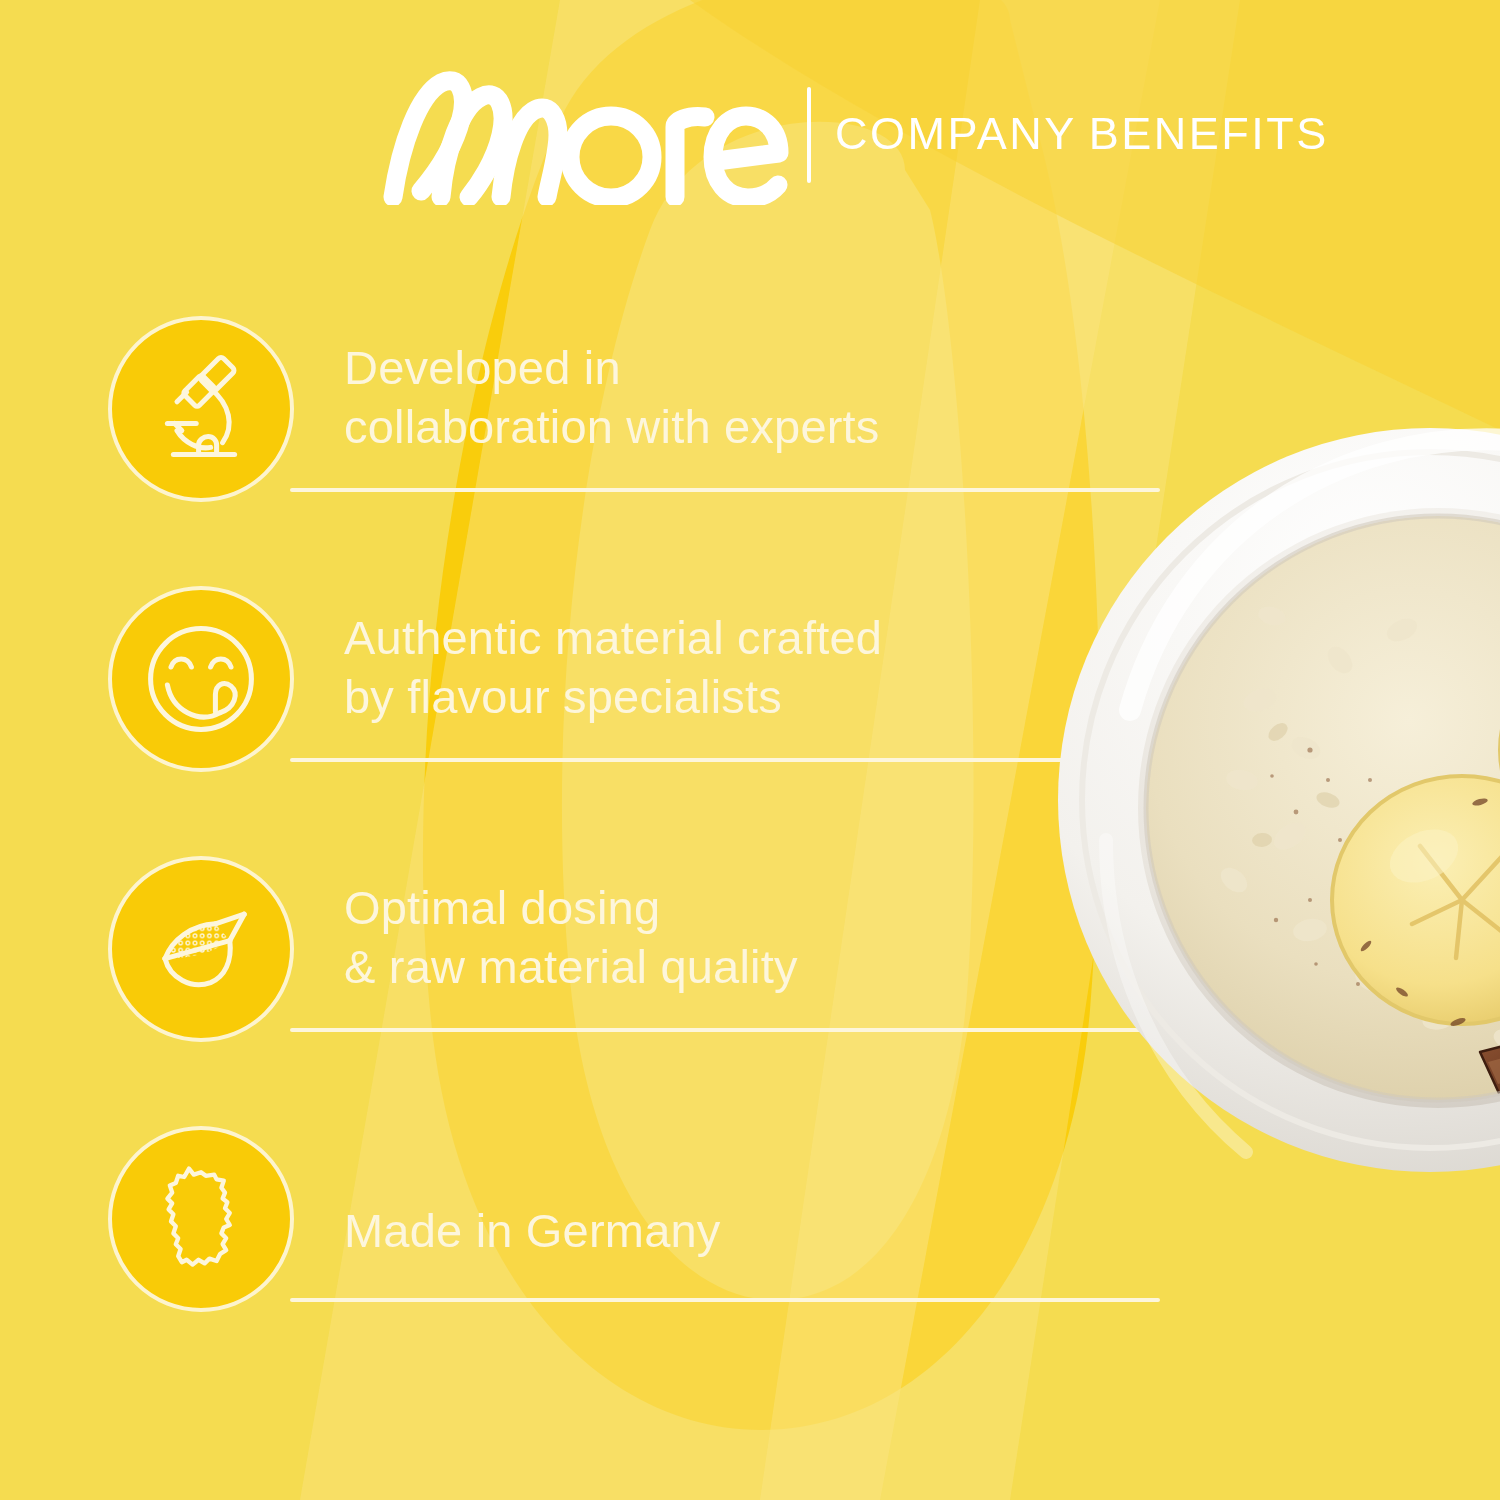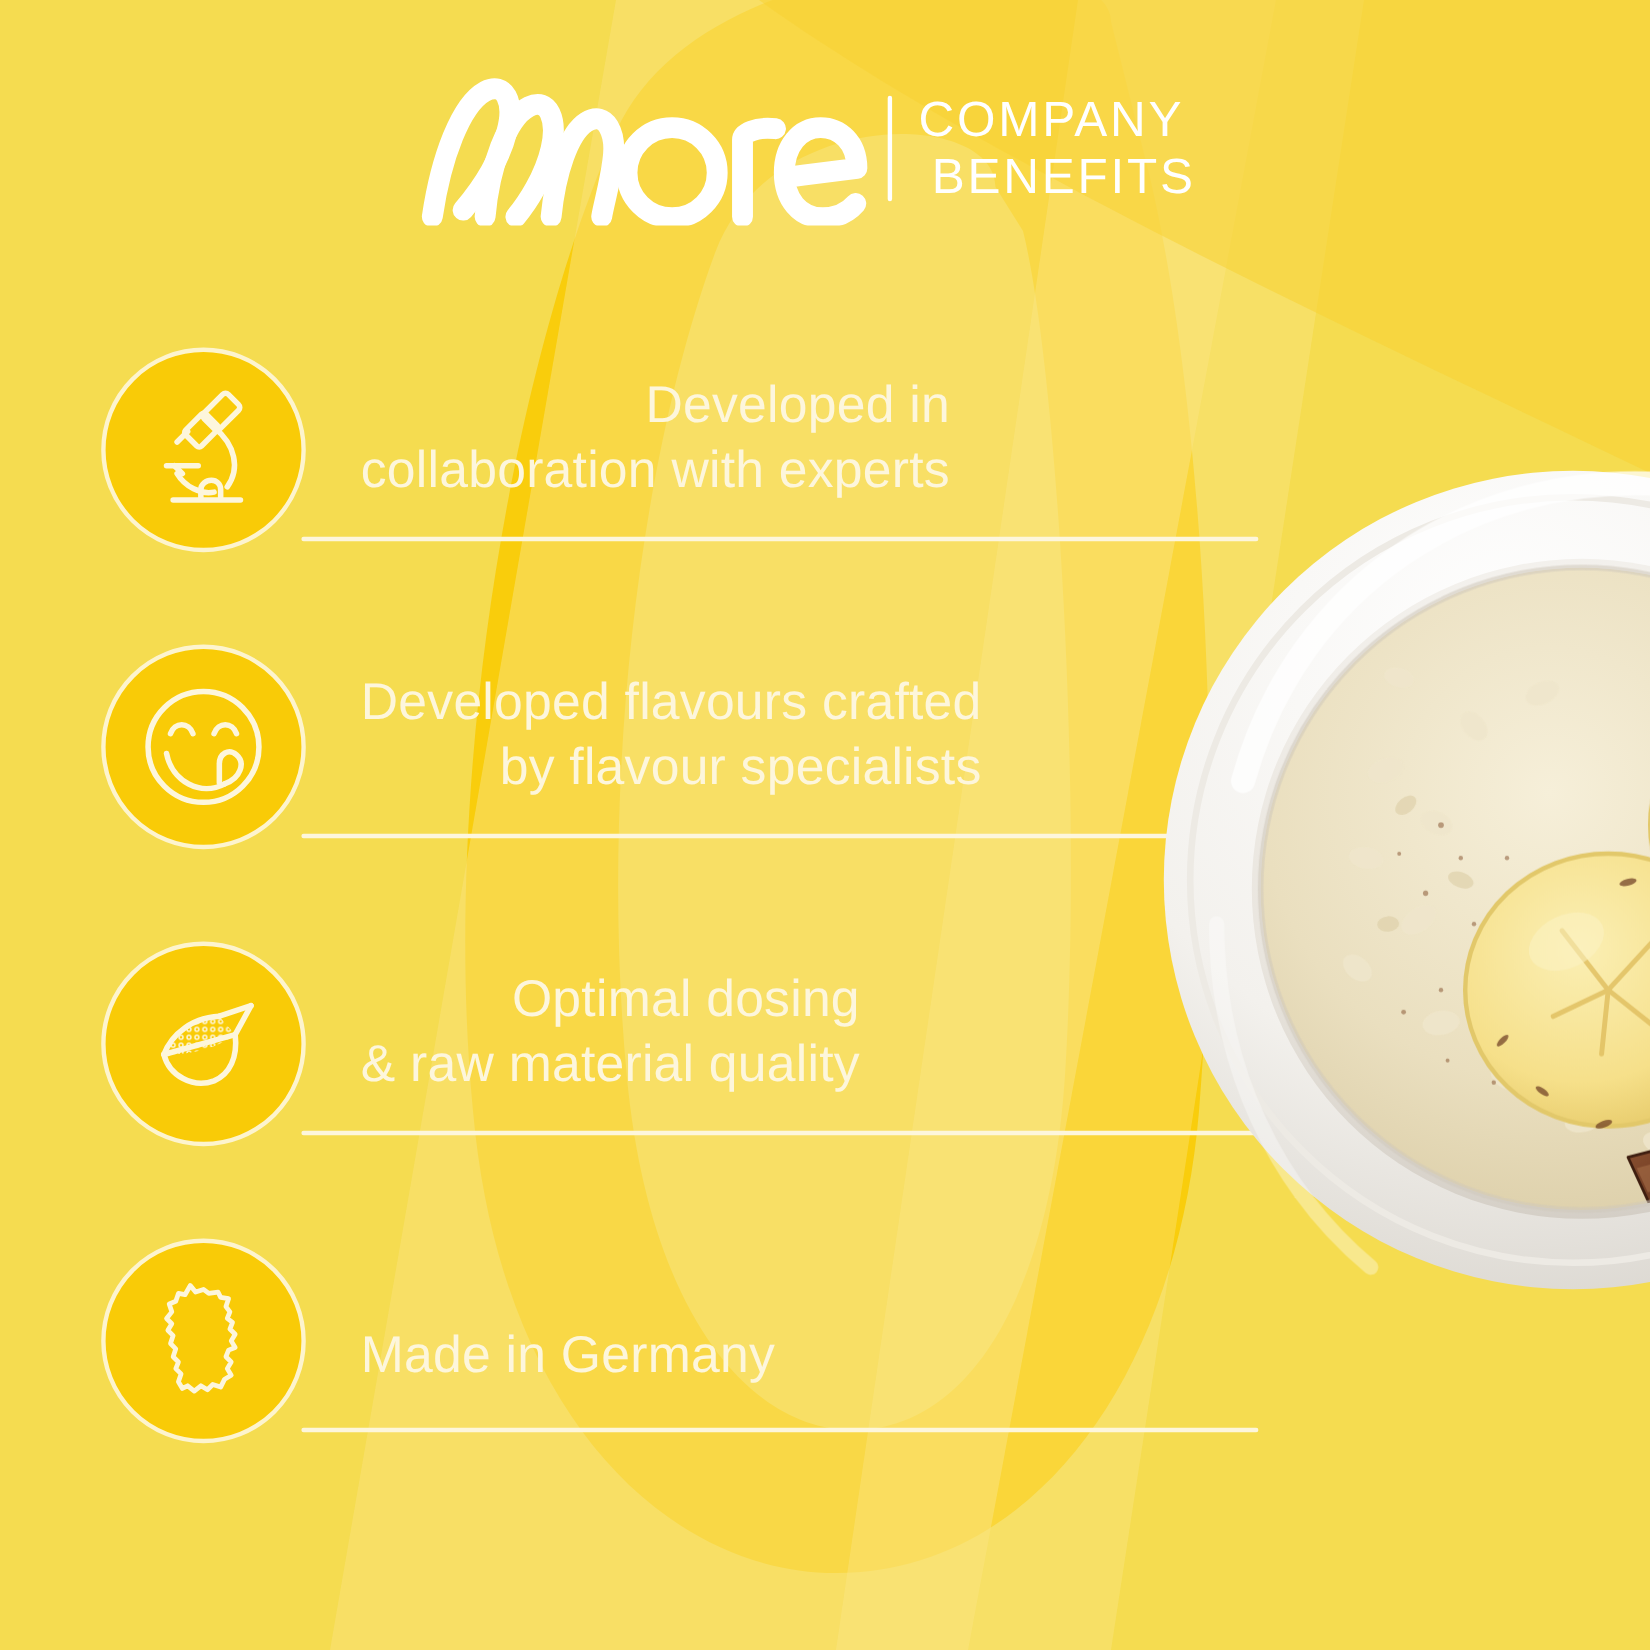--- a/index.html
+++ b/index.html
@@ -31,42 +31,41 @@
   }
   .logo-mark { width:420px; height:140px; flex:0 0 auto; }
   .logo-divider {
     width:4px; height:96px;
     background:#FFFFFF;
     margin:0 24px 0 12px;
     flex:0 0 auto;
     border-radius:2px;
   }
   .logo-text {
-    display:flex; flex-direction:column;
+    display:flex; 
     justify-content:center;
     color:#FFFFFF;
     letter-spacing:2.5px;
     line-height:1.12;
   }
   .logo-text span {
     font-size:45px;
     font-weight:400;
     white-space:nowrap;
   }
   .logo-text .line2 { text-align:right;margin-left:12px; }
 
   
   .benefits { position:absolute; left:0; top:0; width:1180px; height:1500px; }
 
   .benefit {
     position:absolute;
-    left:92px;
+    left:108px;
     width:1060px;
     height:200px;
-    text-align:right;
   }
   .benefit .badge {
     position:absolute;
     left:0; top:0;
     width:186px; height:186px;
     border:4px solid #FDF4CE;
     border-radius:50%;
     background:#F9CB07;
     display:flex; align-items:center; justify-content:center;
   }
@@ -215,21 +214,21 @@
             <circle cx="50" cy="50" r="42"></circle>
             <path d="M25 40 C28 31 39 31 42 40"></path>
             <path d="M58 40 C61 31 72 31 75 40"></path>
 
             <path d="M22 55 C26 76 48 88 66 78"></path>
 
             <path d="M66 78 C78 74 82 62 75 56 C69 51 62 55 62 63 L62 77"></path>
           </g>
         </svg>
       </div>
-      <div class="label">Developed flavours crafted
+      <div class="label">Authentic material crafted
 by flavour specialists</div>
       <div class="rule"></div>
     </div>
 
     <div class="benefit" id="row-3">
       <div class="badge">
         <svg viewBox="0 0 100 100" xmlns="http://www.w3.org/2000/svg">
           <path d="M40 8 L44 13 L50 11 L54 14 L61 13 L63 17 L69 18 L67 24 L70 28 L68 33
                    L72 36 L70 41 L74 45 L71 50 L74 55 L69 57 L67 62 L71 66 L68 71 L71 76
                    L66 79 L63 85 L57 83 L53 87 L48 84 L43 88 L38 84 L34 86 L31 81 L33 75

